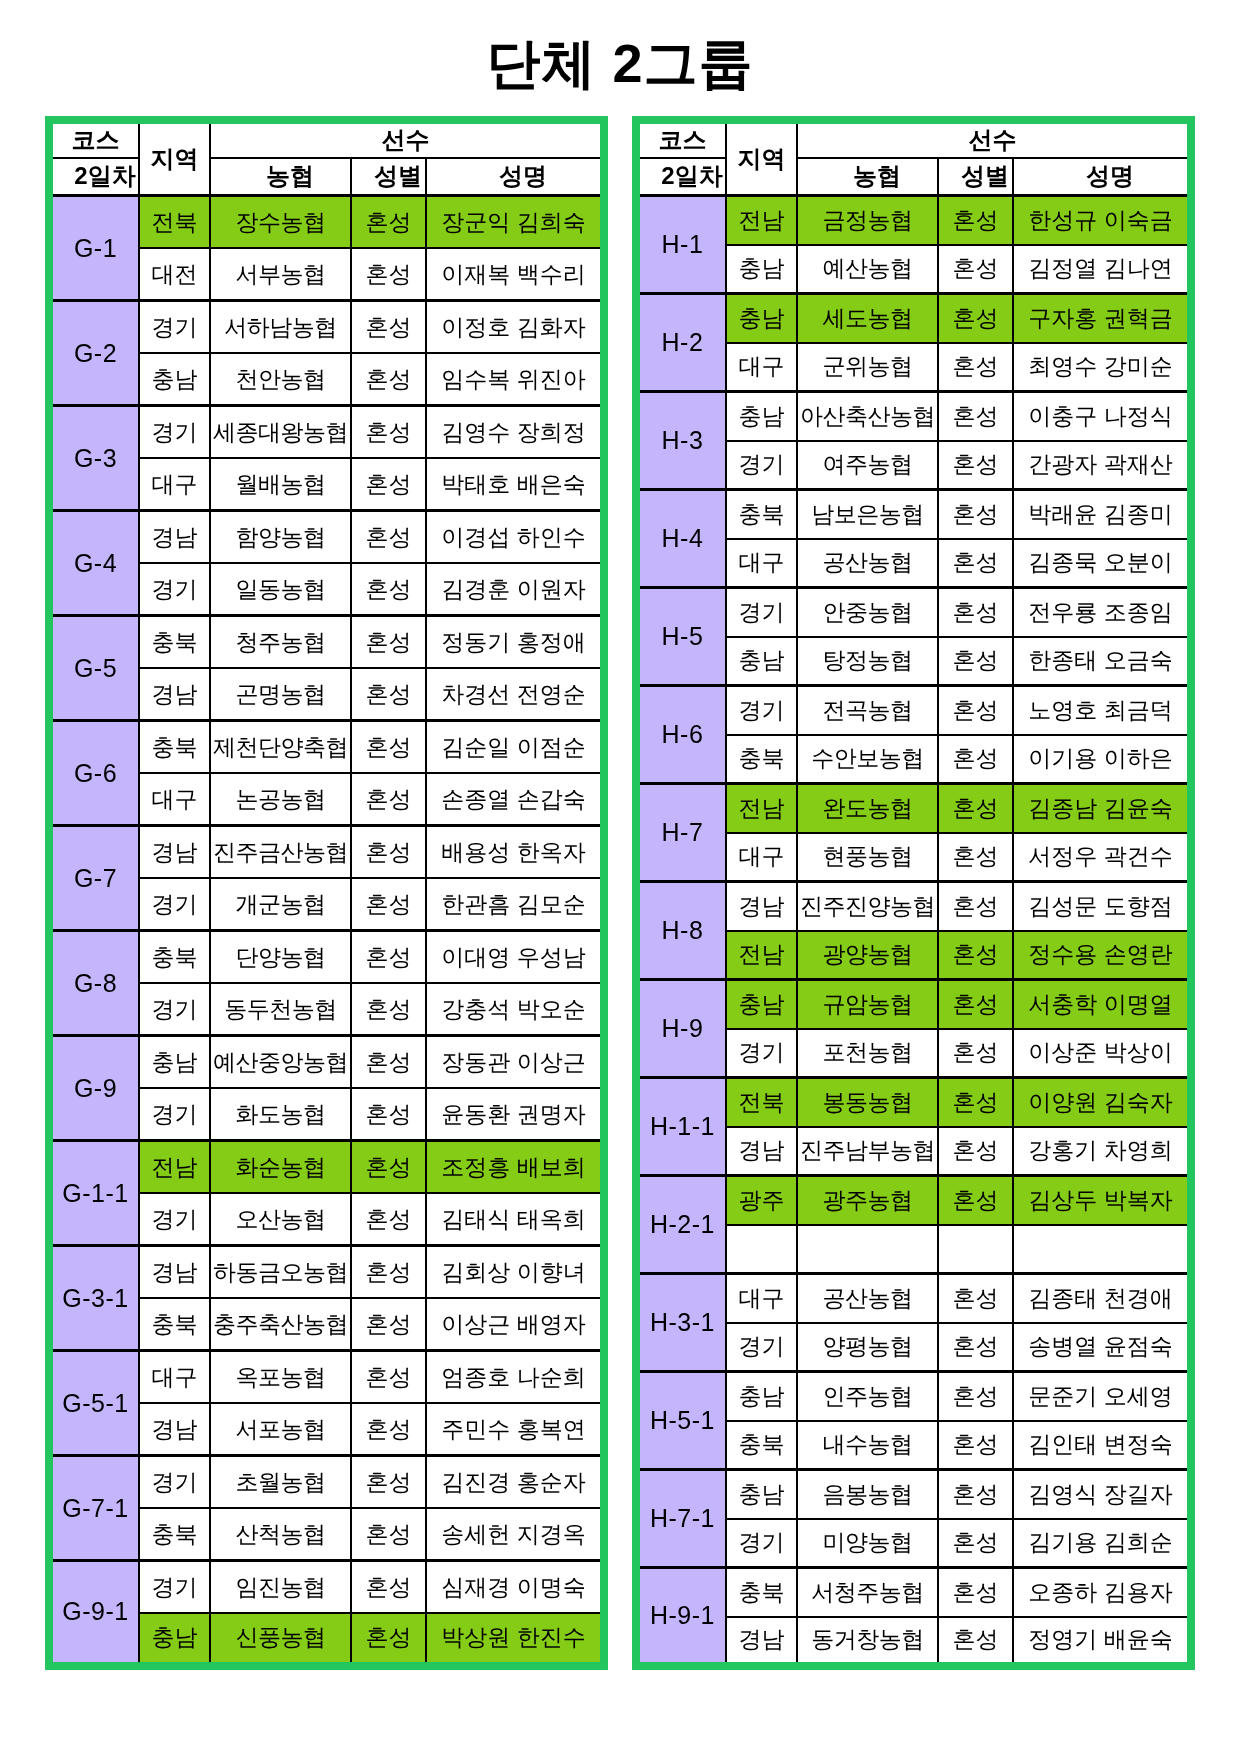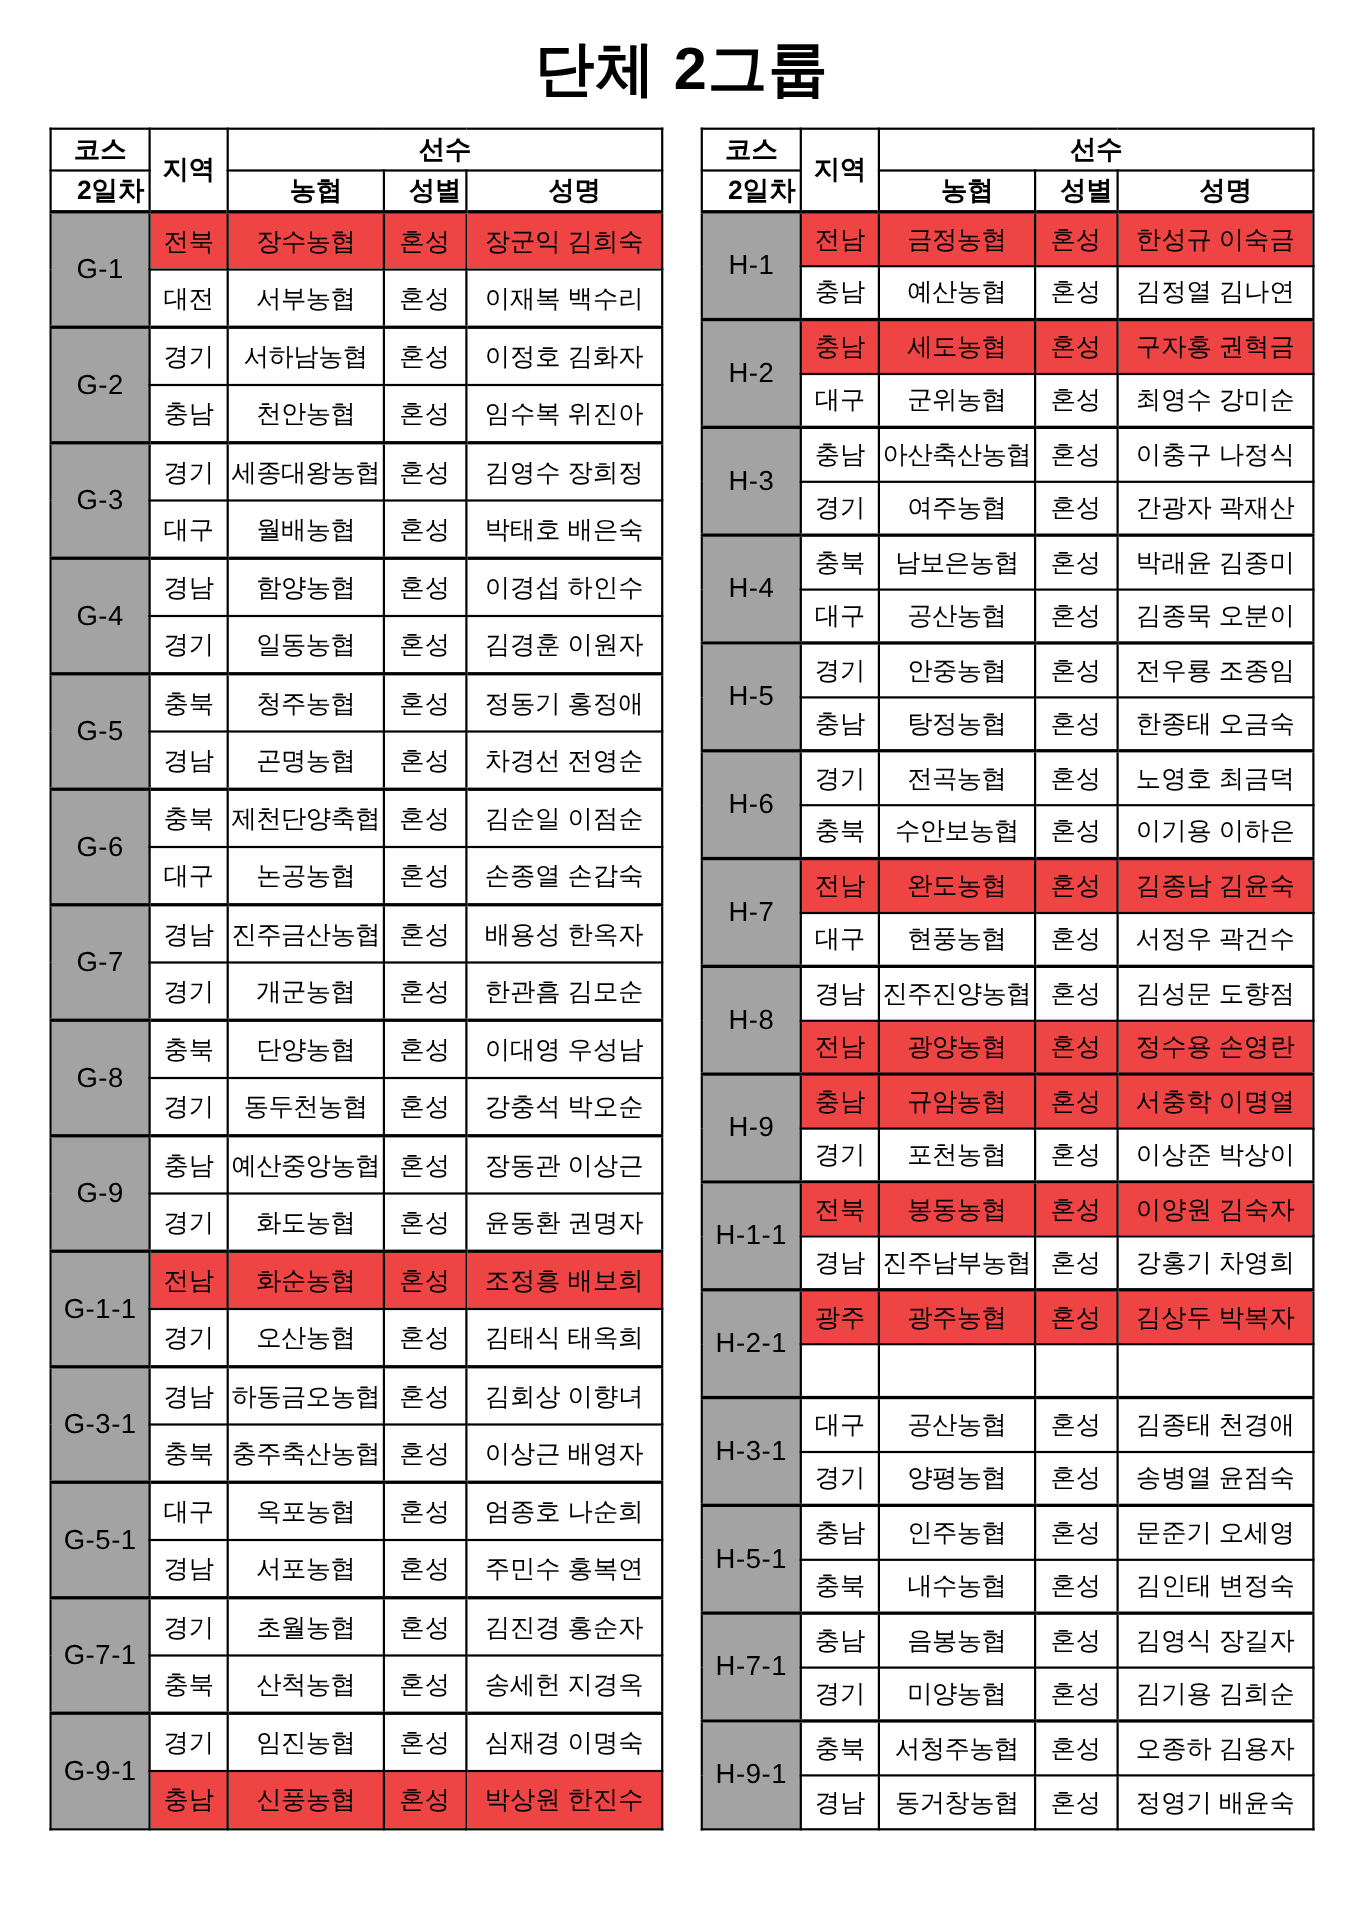--- a/index.html
+++ b/index.html
@@ -26,21 +26,21 @@
     line-height: 1.25;
   }
   .tables {
     display: flex;
     justify-content: space-between;
   }
   table.grouptbl {
     border-collapse: collapse;
     table-layout: fixed;
     width: 558px;
-    border: 2px solid #22c55e;
+    border: 8px solid #22c55e;
     font-size: 23px;
   }
   table.grouptbl th,
   table.grouptbl td {
     border: 2px solid #000;
     text-align: center;
     vertical-align: middle;
     padding: 0;
     overflow: hidden;
     white-space: nowrap;
@@ -49,24 +49,24 @@
   table.grouptbl thead th {
     font-weight: 700;
     font-size: 24px;
     background: #fff;
   }
   table.grouptbl tbody tr { height: 49px; }
   table.grouptbl tbody tr.gstart td { border-top: 3px solid #000; }
   table.grouptbl thead tr:last-child th { border-bottom: 3px solid #000; padding-left: 19px; }
   table.grouptbl td.course {
     font-size: 25px;
-    background: #a3a3a3;
+    background: #c4b5fd;
     letter-spacing: 0.5px;
   }
-  table.grouptbl td.hl { background: #ef4444; text-align: center; }
+  table.grouptbl td.hl { background: #84cc16; text-align: center; }
   table.grouptbl td.coop { letter-spacing: -0.5px; margin-left: 16px; }
 </style>
 </head>
 <body>
 
 <div class="page">
   <h1 class="title">단체 2그룹</h1>
 
   <div class="tables">
 

